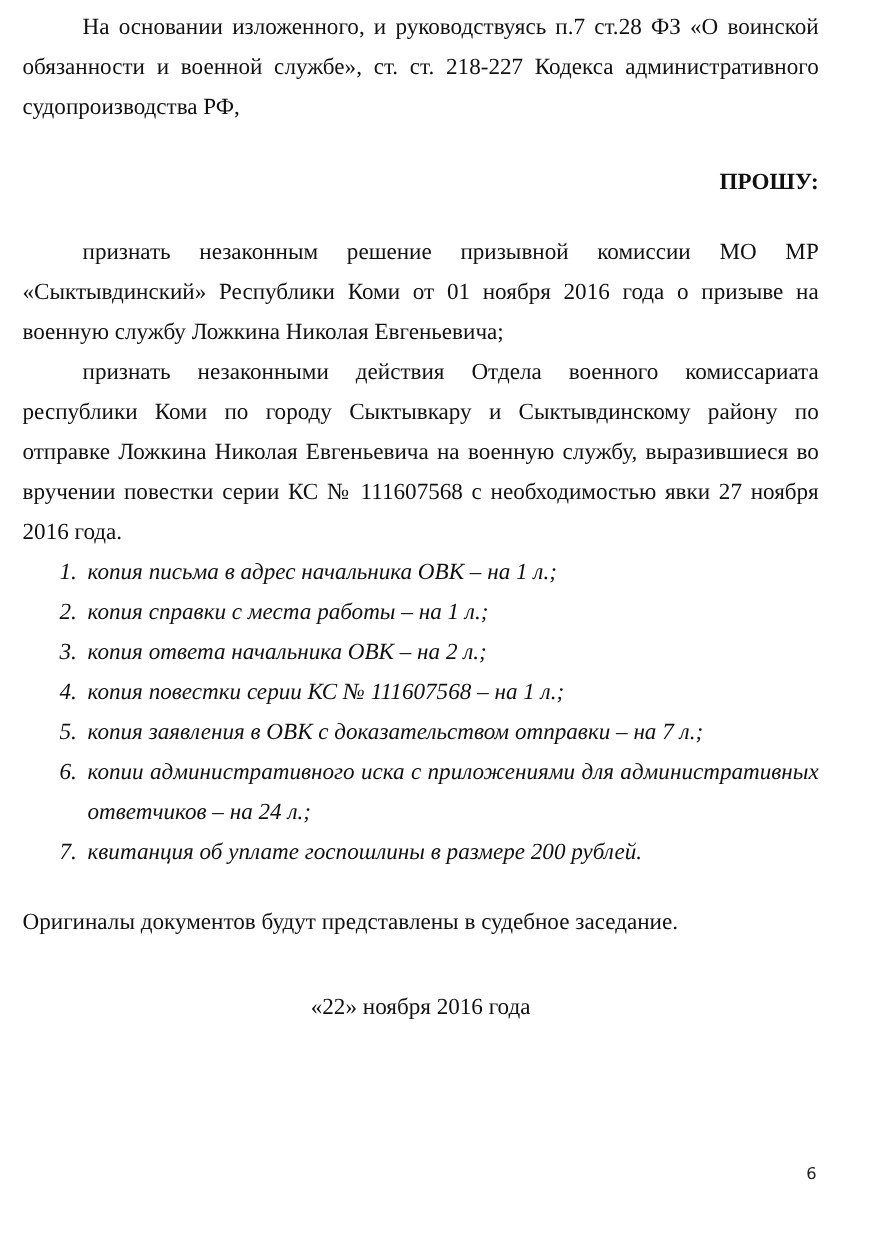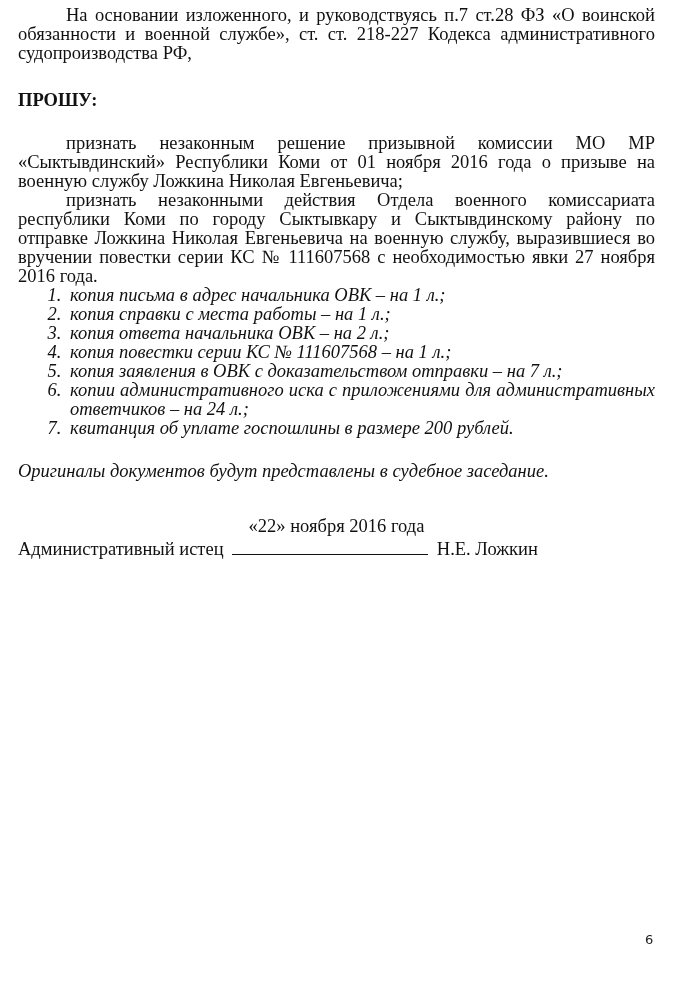--- a/index.html
+++ b/index.html
@@ -1,24 +1,24 @@
 <!DOCTYPE html>
 <html><head>
 <meta charset="utf-8">
 <style>
   html, body { margin: 0; padding: 0; background: #ffffff; }
   body { width: 700px; height: 988px; position: relative; overflow: hidden;
          font-family: "Liberation Serif", serif; color: #111; }
-  .page { position: absolute; left: 18px; top: 6px; width: 637px; font-size: 18.5px; line-height: 19px; }
+  .page { position: absolute; left: 18px; top: 6px; width: 637px; font-size: 18.5px; line-height: 32px; }
   .para { text-align: justify; text-indent: 48px; margin: 0; }
-  .heading-center { text-align: left; font-weight: bold; margin: 28px 0 24px 0; }
+  .heading-center { text-align: right; font-weight: bold; margin: 28px 0 24px 0; }
   .heading-left { font-weight: bold; margin: 28px 0 0 0; }
   ol.appendix { margin: 0; padding-left: 48px; font-style: italic; }
   ol.appendix li { text-align: justify; padding-left: 4px; }
-  .note { font-style: italic; margin: 24px 0 0 0; }
+  .note { margin: 24px 0 0 0; }
   .date { margin: 36px 0 0 0; text-align: center; }
   .sign { margin: 0; }
   .sign-line { display: inline-block; width: 196px; border-bottom: 1px solid #111; height: 18px; vertical-align: baseline; margin: 0 4px; }
   .page-number { position: absolute; left: 645px; top: 932px; font-family: "DejaVu Sans", sans-serif; font-size: 13px; color: #222; }
 </style>
 </head>
 <body>
 
 <div class="page">
   <p class="para">На основании изложенного, и руководствуясь п.7 ст.28 ФЗ «О воинской обязанности и военной службе», ст. ст. 218-227 Кодекса административного судопроизводства РФ,</p>
@@ -34,20 +34,15 @@
     <li>копия ответа начальника ОВК – на 2 л.;</li>
     <li>копия повестки серии КС № 111607568 – на 1 л.;</li>
     <li>копия заявления в ОВК с доказательством отправки – на 7 л.;</li>
     <li>копии административного иска с приложениями для административных ответчиков – на 24 л.;</li>
     <li>квитанция об уплате госпошлины в размере 200 рублей.</li>
   </ol>
 
   <p class="note">Оригиналы документов будут представлены в судебное заседание.</p>
 
   <p class="date">«22» ноября 2016 года</p>
-  <p class="sign">
-    <span>Административный истец</span>
-    <span class="sign-line"></span>
-    <span>Н.Е. Ложкин</span>
-  </p>
 </div>
 
 <div class="page-number">6</div>
 
 </body></html>

